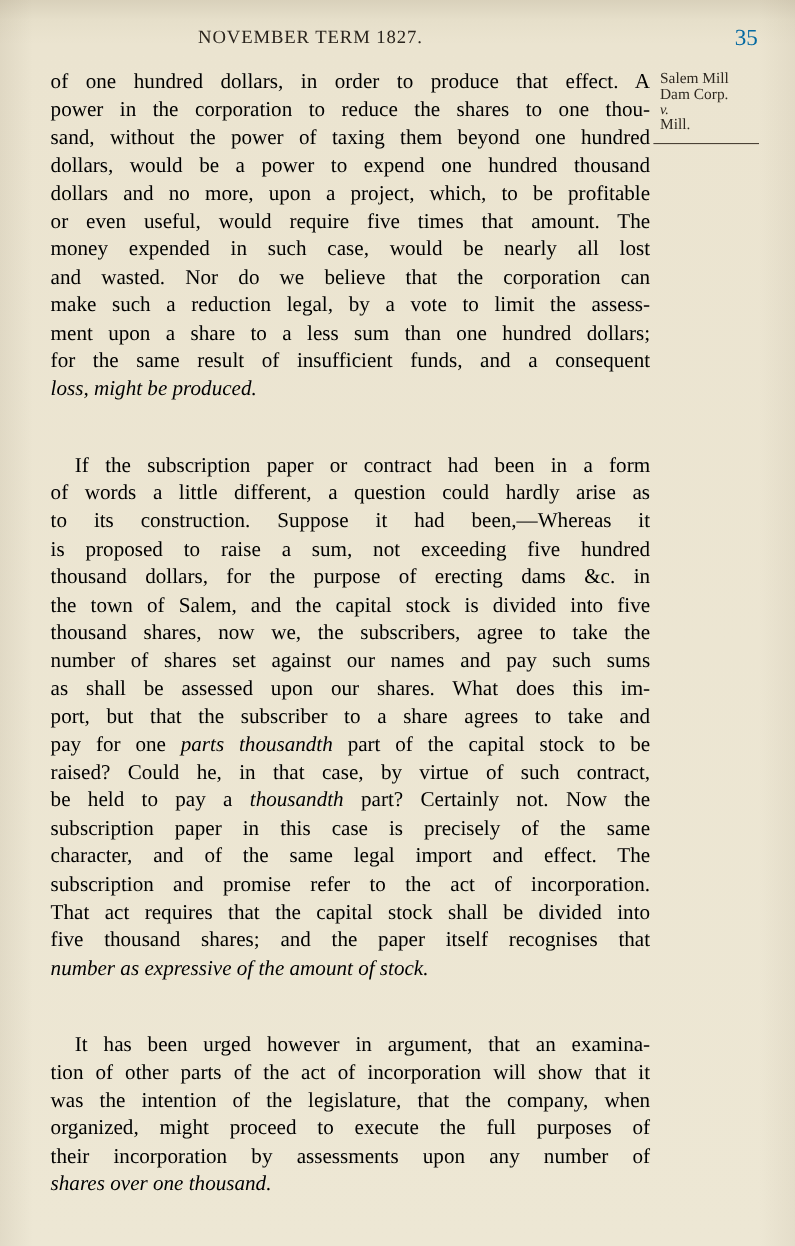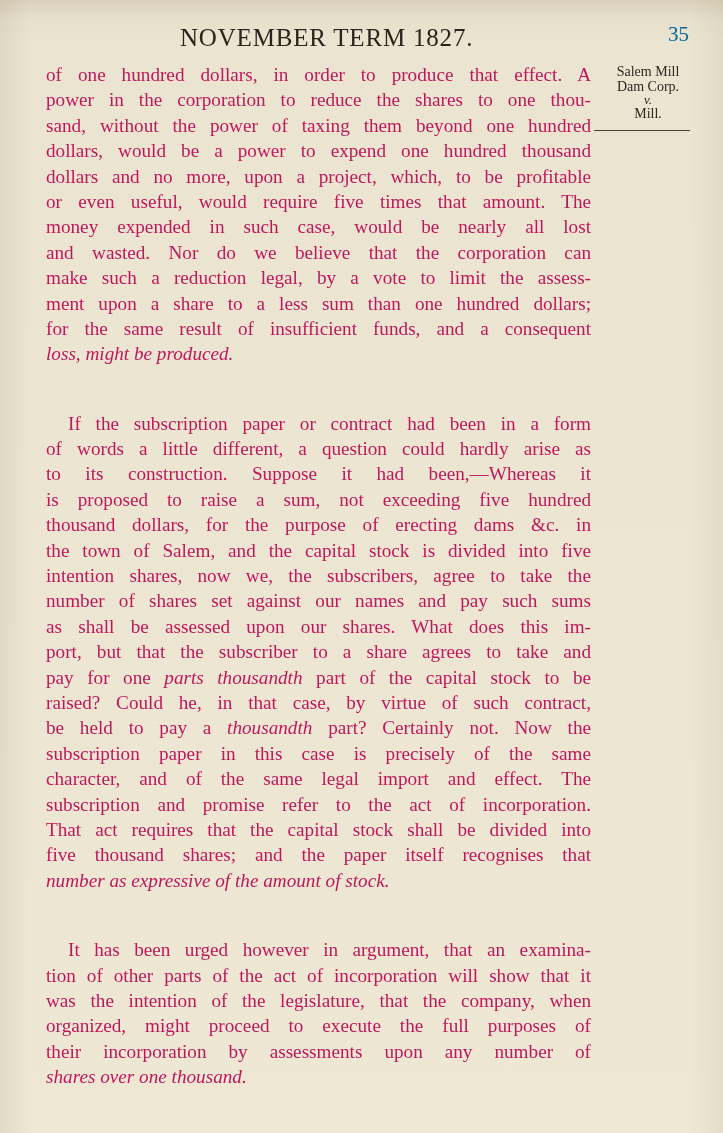--- a/index.html
+++ b/index.html
@@ -28,58 +28,58 @@
       position: absolute;
       top: 22px;
       left: 0;
       width: 723px;
       height: 26px;
     }
     .running-title {
       position: absolute;
       left: 180px;
       top: 2px;
-      font-size: 25px;
+      font-size: 17px;
       letter-spacing: 0.8px;
       color: #2a241d;
     }
     .page-number {
       position: absolute;
       left: 668px;
       top: 0px;
       font-size: 21px;
       color: #0369a1;
     }
     .side-note {
       position: absolute;
       left: 600px;
       top: 64px;
       width: 96px;
-      text-align: center;
+      text-align: left;
       font-size: 14px;
       line-height: 15px;
       color: #2e2820;
     }
     .side-note .sn-line { display: block; }
     .side-note .sn-v { font-style: italic; font-size: 13px; line-height: 12px; }
     .side-note .sn-rule {
       display: block;
       margin: 9px 0 0 -6px;
       width: 96px;
       height: 1px;
       background: #4a4236;
     }
     .body-text {
       position: absolute;
       left: 46px;
       top: 62px;
       width: 545px;
       font-size: 19.2px;
       line-height: 25.4px;
-      color: #be185d;
+      color: #000000;
     }
     .para {
       margin: 0;
       text-align: justify;
     }
     .line {
       display: block;
       text-align: justify;
       text-align-last: justify;
       white-space: nowrap;
@@ -126,21 +126,21 @@
       <span class="line">for the same result of insufficient funds, and a consequent</span>
       <span class="line last">loss, might be produced.</span>
     </div>
     <div class="para">
       <span class="line indent">If the subscription paper or contract had been in a form</span>
       <span class="line">of words a little different, a question could hardly arise as</span>
       <span class="line">to its construction.  Suppose it had been,—Whereas it</span>
       <span class="line">is proposed to raise a sum, not exceeding five hundred</span>
       <span class="line">thousand dollars, for the purpose of erecting dams &amp;c. in</span>
       <span class="line">the town of Salem, and the capital stock is divided into five</span>
-      <span class="line">intention shares, now we, the subscribers, agree to take the</span>
+      <span class="line">thousand shares, now we, the subscribers, agree to take the</span>
       <span class="line">number of shares set against our names and pay such sums</span>
       <span class="line">as shall be assessed upon our shares.  What does this im-</span>
       <span class="line">port, but that the subscriber to a share agrees to take and</span>
       <span class="line"><span>pay for one </span><em>parts thousandth</em><span> part of the capital stock to be</span></span>
       <span class="line">raised?  Could he, in that case, by virtue of such contract,</span>
       <span class="line"><span>be held to pay a </span><em>thousandth</em><span> part?  Certainly not.  Now the</span></span>
       <span class="line">subscription paper in this case is precisely of the same</span>
       <span class="line">character, and of the same legal import and effect.  The</span>
       <span class="line">subscription and promise refer to the act of incorporation.</span>
       <span class="line">That act requires that the capital stock shall be divided into</span>

